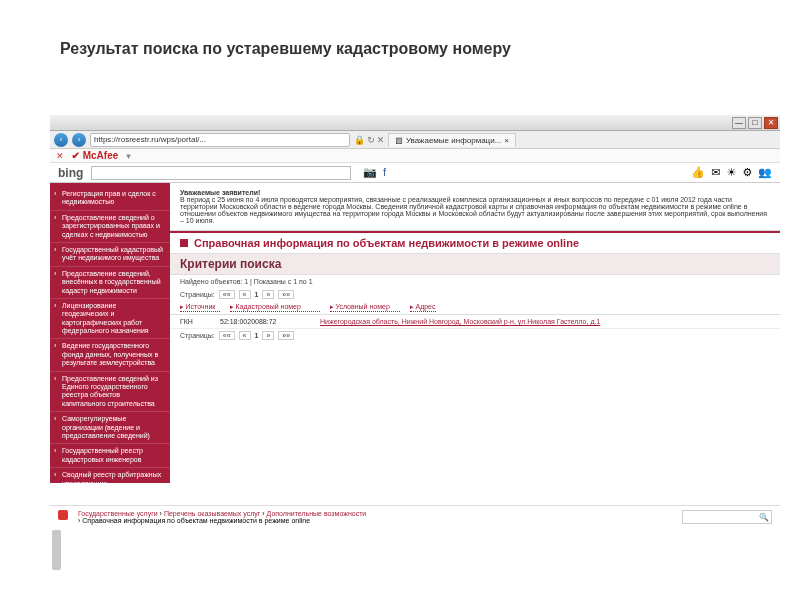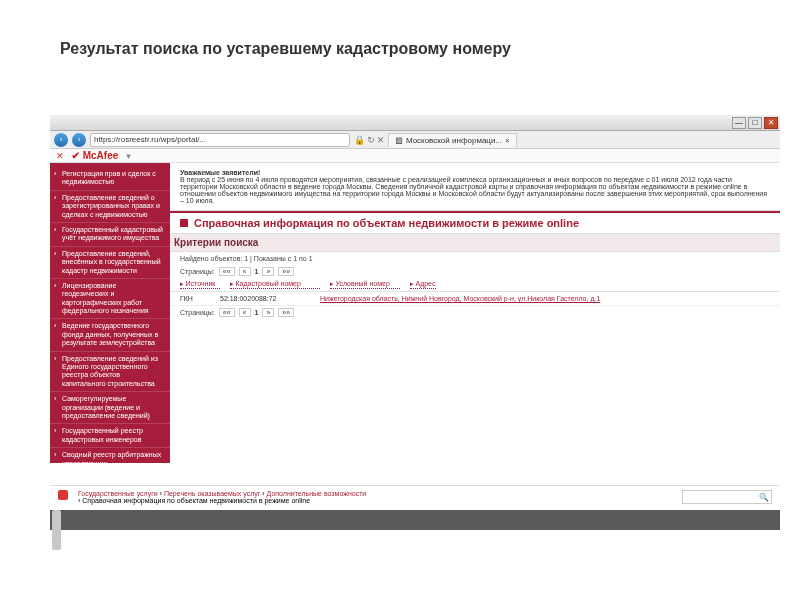--- a/index.html
+++ b/index.html
@@ -28,21 +28,21 @@
   .scrollbar-stub::before { content:''; position:absolute; left:1px; right:1px; top:0; height:40px; background:#c8c8c8; border-radius:2px;}
   .content-inner { display:flex; height:300px;}
   .sidebar { width:120px; background:#a61e3b; color:#fff; font-size:7px; padding:4px 0;}
   .sidebar-item { padding:3px 6px 3px 12px; position:relative; line-height:1.2; border-bottom:1px solid rgba(255,255,255,0.15);}
   .sidebar-item::before { content:'›'; position:absolute; left:4px; color:#fff;}
   .main { flex:1; background:#fff; font-size:8px; color:#333; padding:0 0 0 0;}
   .notice { padding:6px 10px; font-size:7px; color:#333; border-bottom:1px solid #ddd;}
   .notice b { font-weight:bold;}
   .section-hdr { background:#fff; border-top:2px solid #a61e3b; padding:4px 10px; font-size:11px; color:#a61e3b; font-weight:bold; display:flex; align-items:center; gap:6px;}
   .section-hdr::before { content:''; width:8px; height:8px; background:#a61e3b;}
-  .criteria-bar { background:#f2e9eb; padding:3px 4px; font-size:10px; color:#7a2a3a; font-weight:bold; border-top:1px solid #ddd; border-bottom:1px solid #ddd;}
+  .criteria-bar { background:#f2e9eb; padding:3px 10px; font-size:12px; color:#7a2a3a; font-weight:bold; border-top:1px solid #ddd; border-bottom:1px solid #ddd;}
   .info-line { padding:3px 10px; font-size:7px; color:#444;}
   .pager { padding:2px 10px; font-size:7px; color:#444; display:flex; align-items:center; gap:4px;}
   .pager span.pg { border:1px solid #ccc; padding:0 3px; font-size:7px;}
   .pager span.active { font-weight:bold; border:none;}
   .tbl-head { display:flex; padding:2px 10px; gap:10px; font-size:7px; border-bottom:1px solid #ddd;}
   .tbl-head a { color:#a61e3b; text-decoration:none; border-bottom:1px dotted #a61e3b;}
   .tbl-row { display:flex; padding:3px 10px; gap:10px; font-size:7px; border-bottom:1px solid #eee;}
   .tbl-row .c1 { width:30px;}
   .tbl-row .c2 { width:90px;}
   .tbl-row .c3 { color:#a61e3b; text-decoration:underline; flex:1;}
@@ -69,31 +69,46 @@
     <div class="nav-btn">‹</div>
     <div class="nav-btn">›</div>
     <div class="url-field">https://rosreestr.ru/wps/portal/...</div>
     <div class="url-icons">
       <span>🔒</span>
       <span>↻</span>
       <span>✕</span>
     </div>
     <div class="tab">
       <span>▧</span>
-      <span>Московской информаци...</span>
+      <span>Уважаемые информаци...</span>
       <span>×</span>
     </div>
   </div>
 
   <div class="toolbar-row">
     <span style="color:#c33;">✕</span>
     <span class="mcafee"><span style="color:#c41e1e;">✔</span> <span>McAfee</span></span>
     <span style="color:#888;">▾</span>
   </div>
 
+  <div class="bing-row">
+    <span class="bing-logo">bing</span>
+    <div class="bing-search"></div>
+    <div class="bing-icons">
+      <span>📷</span>
+      <span style="color:#3b5998;">f</span>
+    </div>
+    <div class="bing-right">
+      <span>👍</span>
+      <span>✉</span>
+      <span>☀</span>
+      <span>⚙</span>
+      <span>👥</span>
+    </div>
+  </div>
 
   <div class="page-area">
     <div class="gray-gutter"></div>
     <div class="content-col">
       <div class="content-inner">
         <div class="sidebar">
           <div class="sidebar-item">Регистрация прав и сделок с недвижимостью</div>
           <div class="sidebar-item">Предоставление сведений о зарегистрированных правах и сделках с недвижимостью</div>
           <div class="sidebar-item">Государственный кадастровый учёт недвижимого имущества</div>
           <div class="sidebar-item">Предоставление сведений, внесённых в государственный кадастр недвижимости</div>

